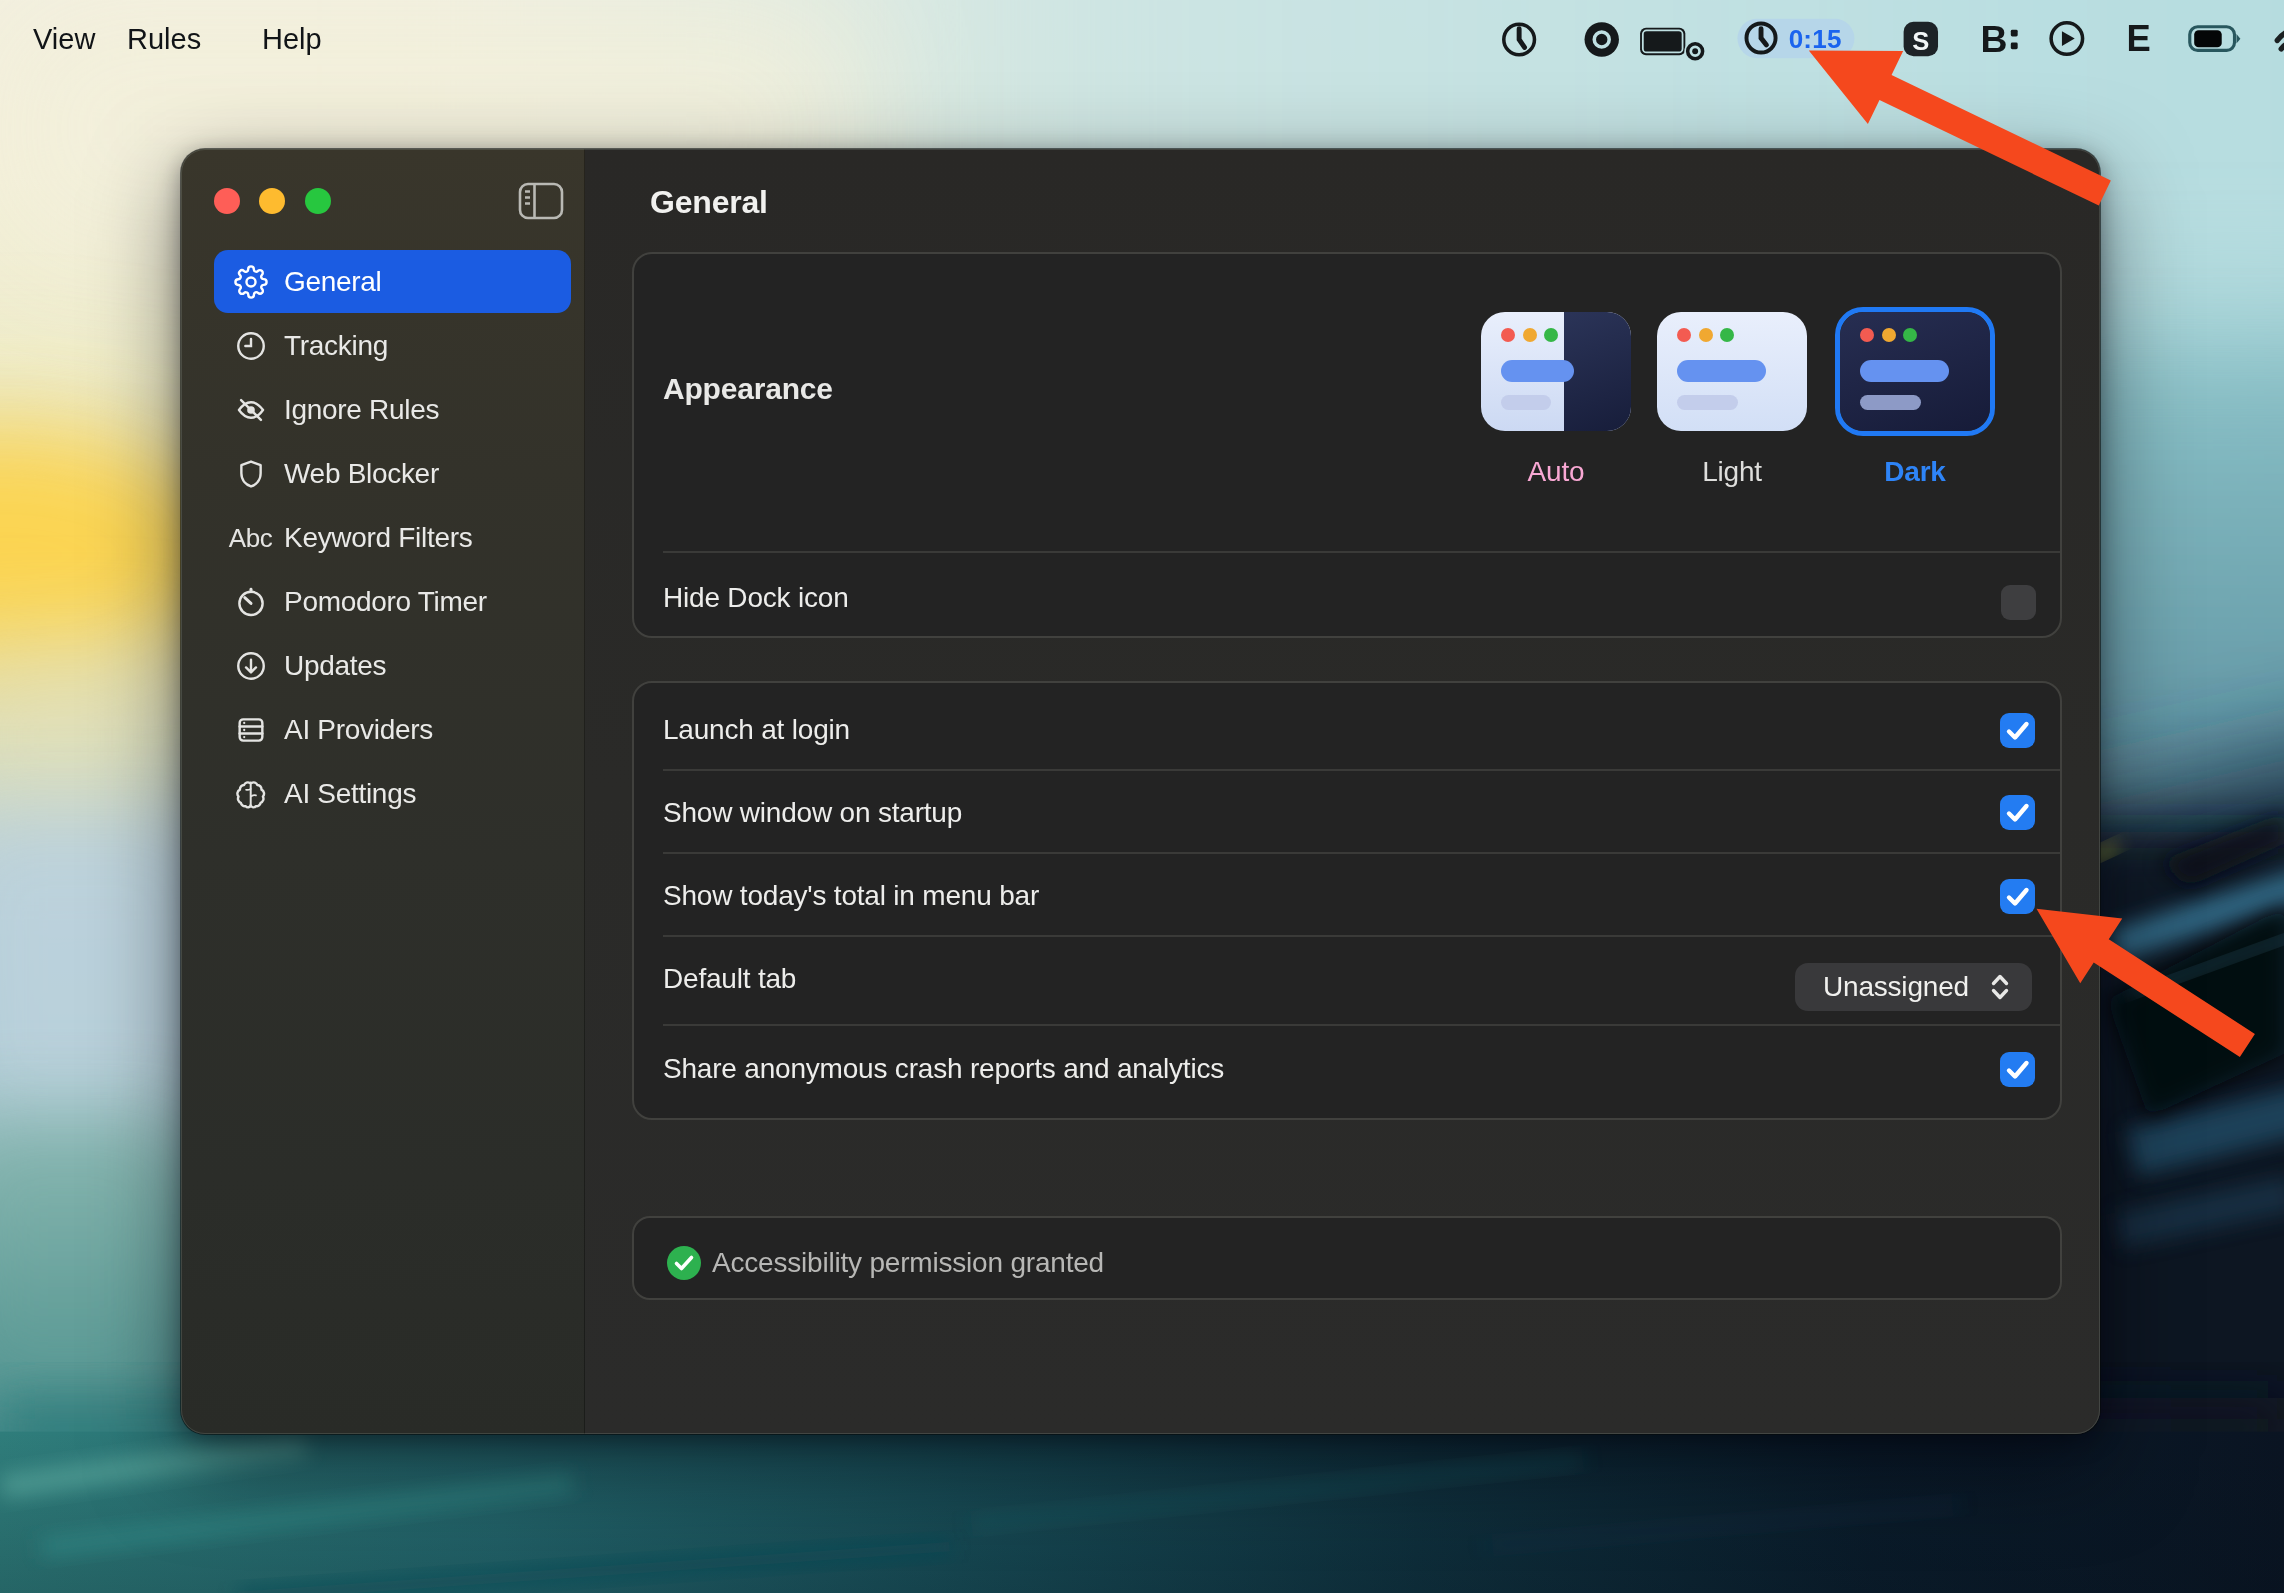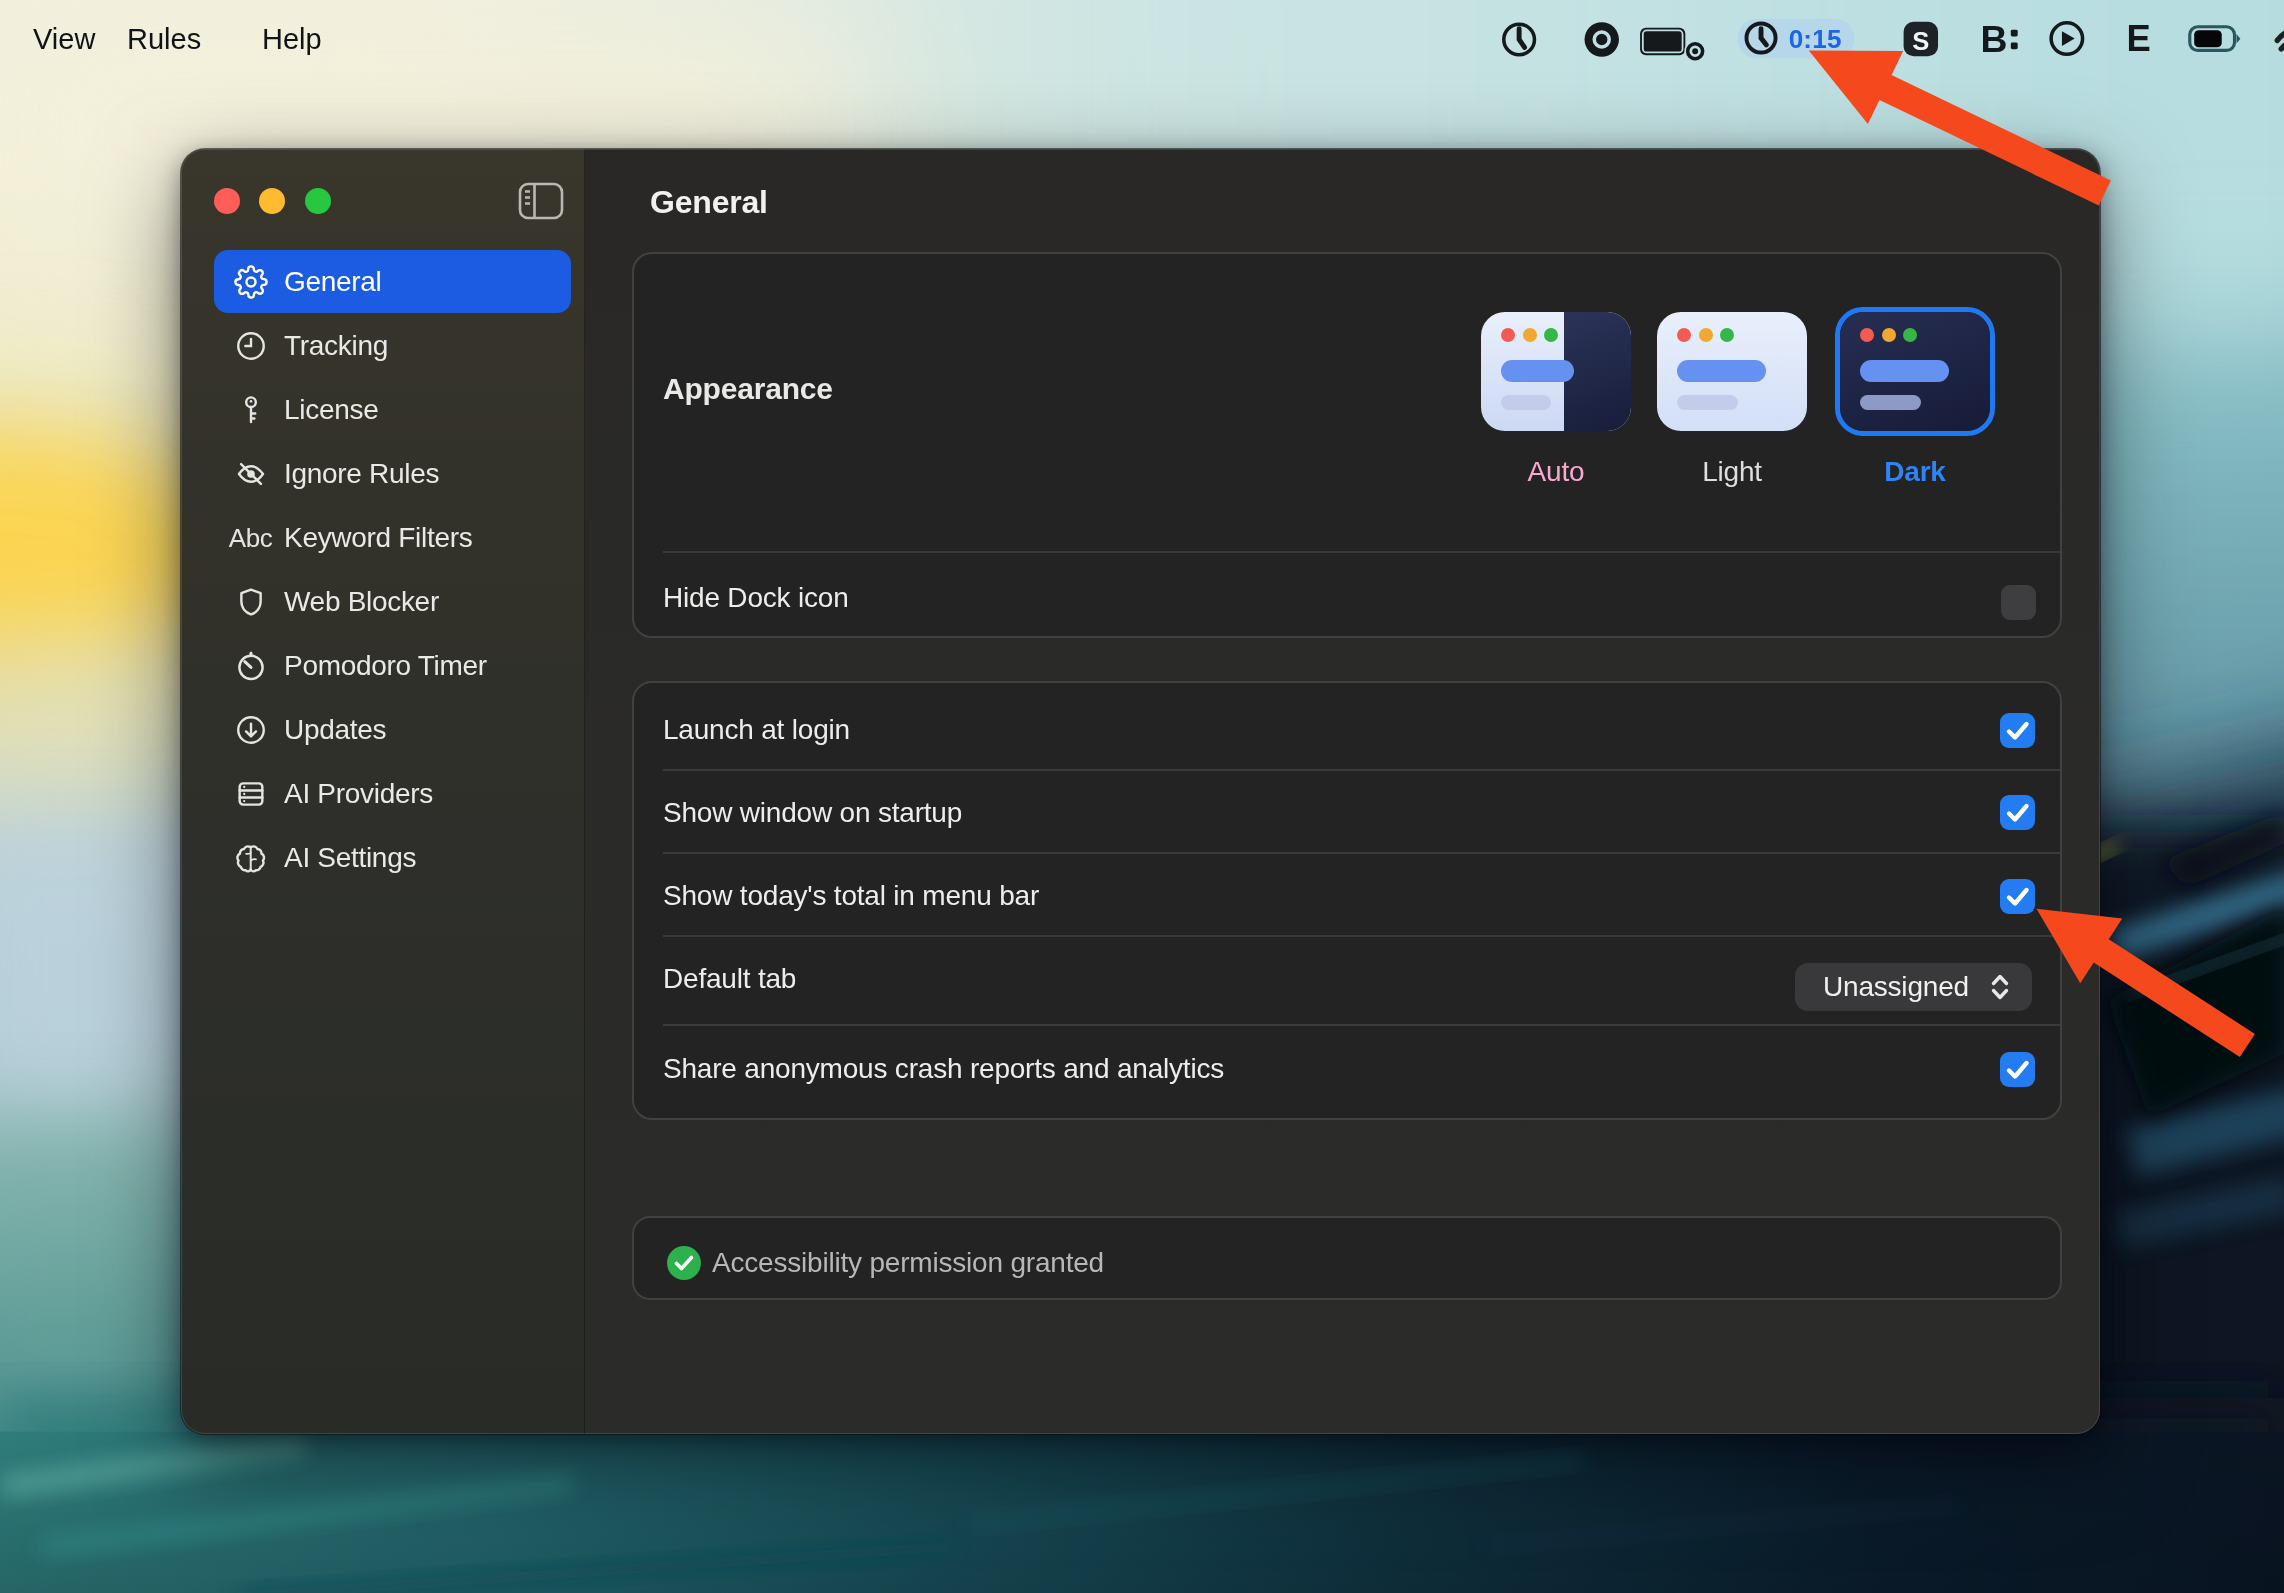--- a/index.html
+++ b/index.html
@@ -201,50 +201,40 @@
               <svg width="34" height="34" viewBox="0 0 24 24" fill="none" stroke="#e4e4e2" stroke-width="1.7" stroke-linecap="round">
                 <circle cx="12" cy="12" r="9"></circle>
                 <path d="M12 7 L12 12 L8 12"></path>
               </svg>
             </span>
         <span class="nlab">Tracking</span>
           </div>
       <div class="nitem">
         <span class="nico">
               <svg width="34" height="34" viewBox="0 0 24 24" fill="none" stroke="#e4e4e2" stroke-width="1.7" stroke-linecap="round" stroke-linejoin="round">
-                <circle cx="12" cy="6.5" r="3.4"></circle>
-                <circle cx="12" cy="5.9" r="0.9" fill="#e4e4e2" stroke="none"></circle>
-                <path d="M12 9.9 L12 20.5 M12 14.5 L15 14.5 M12 18 L14.4 18"></path>
-              </svg>
-            </span>
-        <span class="nlab">License</span>
-          </div>
-      <div class="nitem">
-        <span class="nico">
-              <svg width="34" height="34" viewBox="0 0 24 24" fill="none" stroke="#e4e4e2" stroke-width="1.7" stroke-linecap="round" stroke-linejoin="round">
                 <path d="M3.5 12 Q7.5 6.5 12 6.5 Q16.5 6.5 20.5 12 Q16.5 17.5 12 17.5 Q7.5 17.5 3.5 12 Z"></path>
                 <circle cx="12" cy="12" r="2.7" fill="#e4e4e2" stroke="none"></circle>
                 <line x1="5" y1="5" x2="19" y2="19"></line>
               </svg>
             </span>
         <span class="nlab">Ignore Rules</span>
           </div>
       <div class="nitem">
+        <span class="nico">
+              <svg width="34" height="34" viewBox="0 0 24 24" fill="none" stroke="#e4e4e2" stroke-width="1.7" stroke-linejoin="round">
+                <path d="M12 3.2 L18.8 5.8 V11.5 C18.8 16.5 15.4 19.6 12 20.8 C8.6 19.6 5.2 16.5 5.2 11.5 V5.8 Z"></path>
+              </svg>
+            </span>
+        <span class="nlab">Web Blocker</span>
+          </div>
+      <div class="nitem">
         <span class="nico" style="width:51px;left:44px;">
               <span style="font-size:26px;color:#e4e4e2;letter-spacing:-0.5px;">Abc</span>
             </span>
         <span class="nlab">Keyword Filters</span>
-          </div>
-      <div class="nitem">
-        <span class="nico">
-              <svg width="34" height="34" viewBox="0 0 24 24" fill="none" stroke="#e4e4e2" stroke-width="1.7" stroke-linejoin="round">
-                <path d="M12 3.2 L18.8 5.8 V11.5 C18.8 16.5 15.4 19.6 12 20.8 C8.6 19.6 5.2 16.5 5.2 11.5 V5.8 Z"></path>
-              </svg>
-            </span>
-        <span class="nlab">Web Blocker</span>
           </div>
       <div class="nitem">
         <span class="nico">
               <svg width="34" height="34" viewBox="0 0 24 24" fill="none" stroke="#e4e4e2" stroke-width="1.7" stroke-linecap="round">
                 <circle cx="12" cy="13" r="8.2"></circle>
                 <path d="M12 13 L7.6 8.9" stroke-width="2.1"></path>
                 <path d="M12 4.8 L12 3" stroke-width="2.1"></path>
               </svg>
             </span>
         <span class="nlab">Pomodoro Timer</span>

